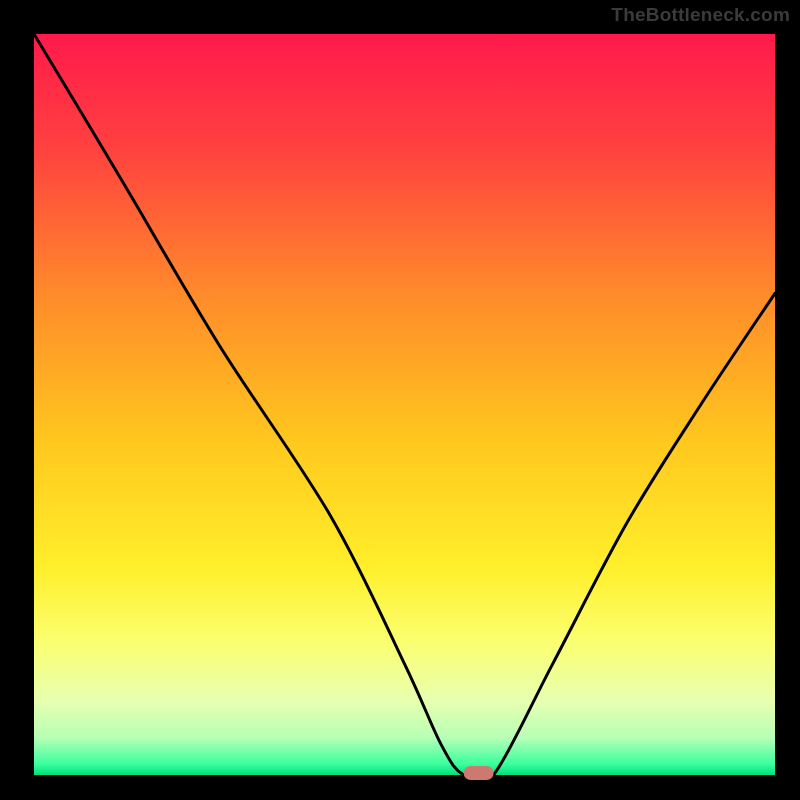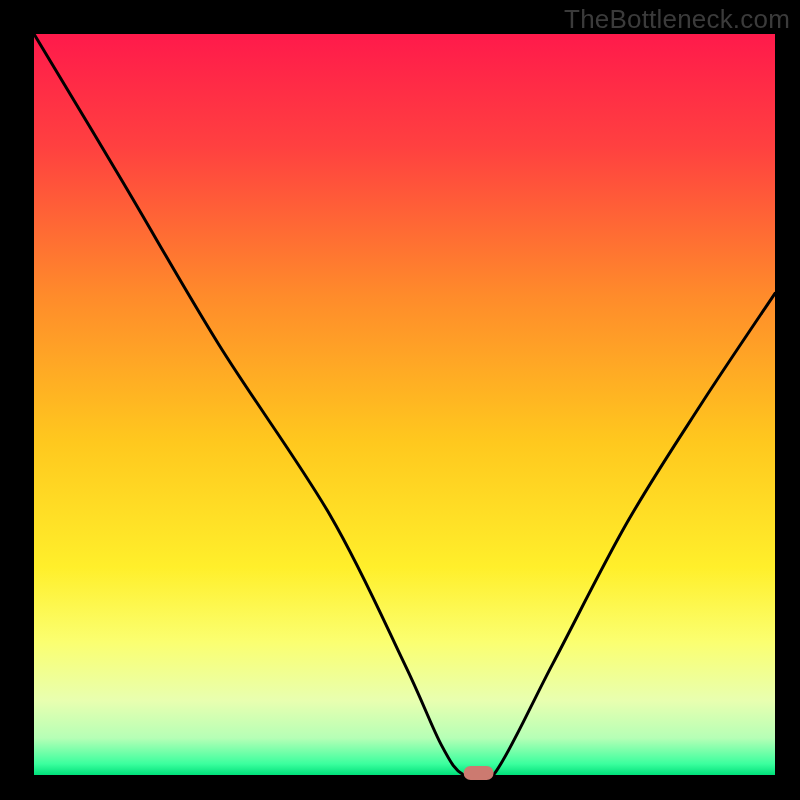--- a/index.html
+++ b/index.html
@@ -14,22 +14,22 @@
   .container {
     width: 800px;
     height: 800px;
     position: relative;
   }
   .attribution {
     position: absolute;
     top: 4px;
     right: 10px;
     color: #3b3b3b;
-    font-size: 26px;
-    font-weight: normal;
+    font-size: 19px;
+    font-weight: bold;
     letter-spacing: 0.2px;
     z-index: 10;
   }
   svg {
     position: absolute;
     top: 0;
     left: 0;
   }
 </style>
 </head>

